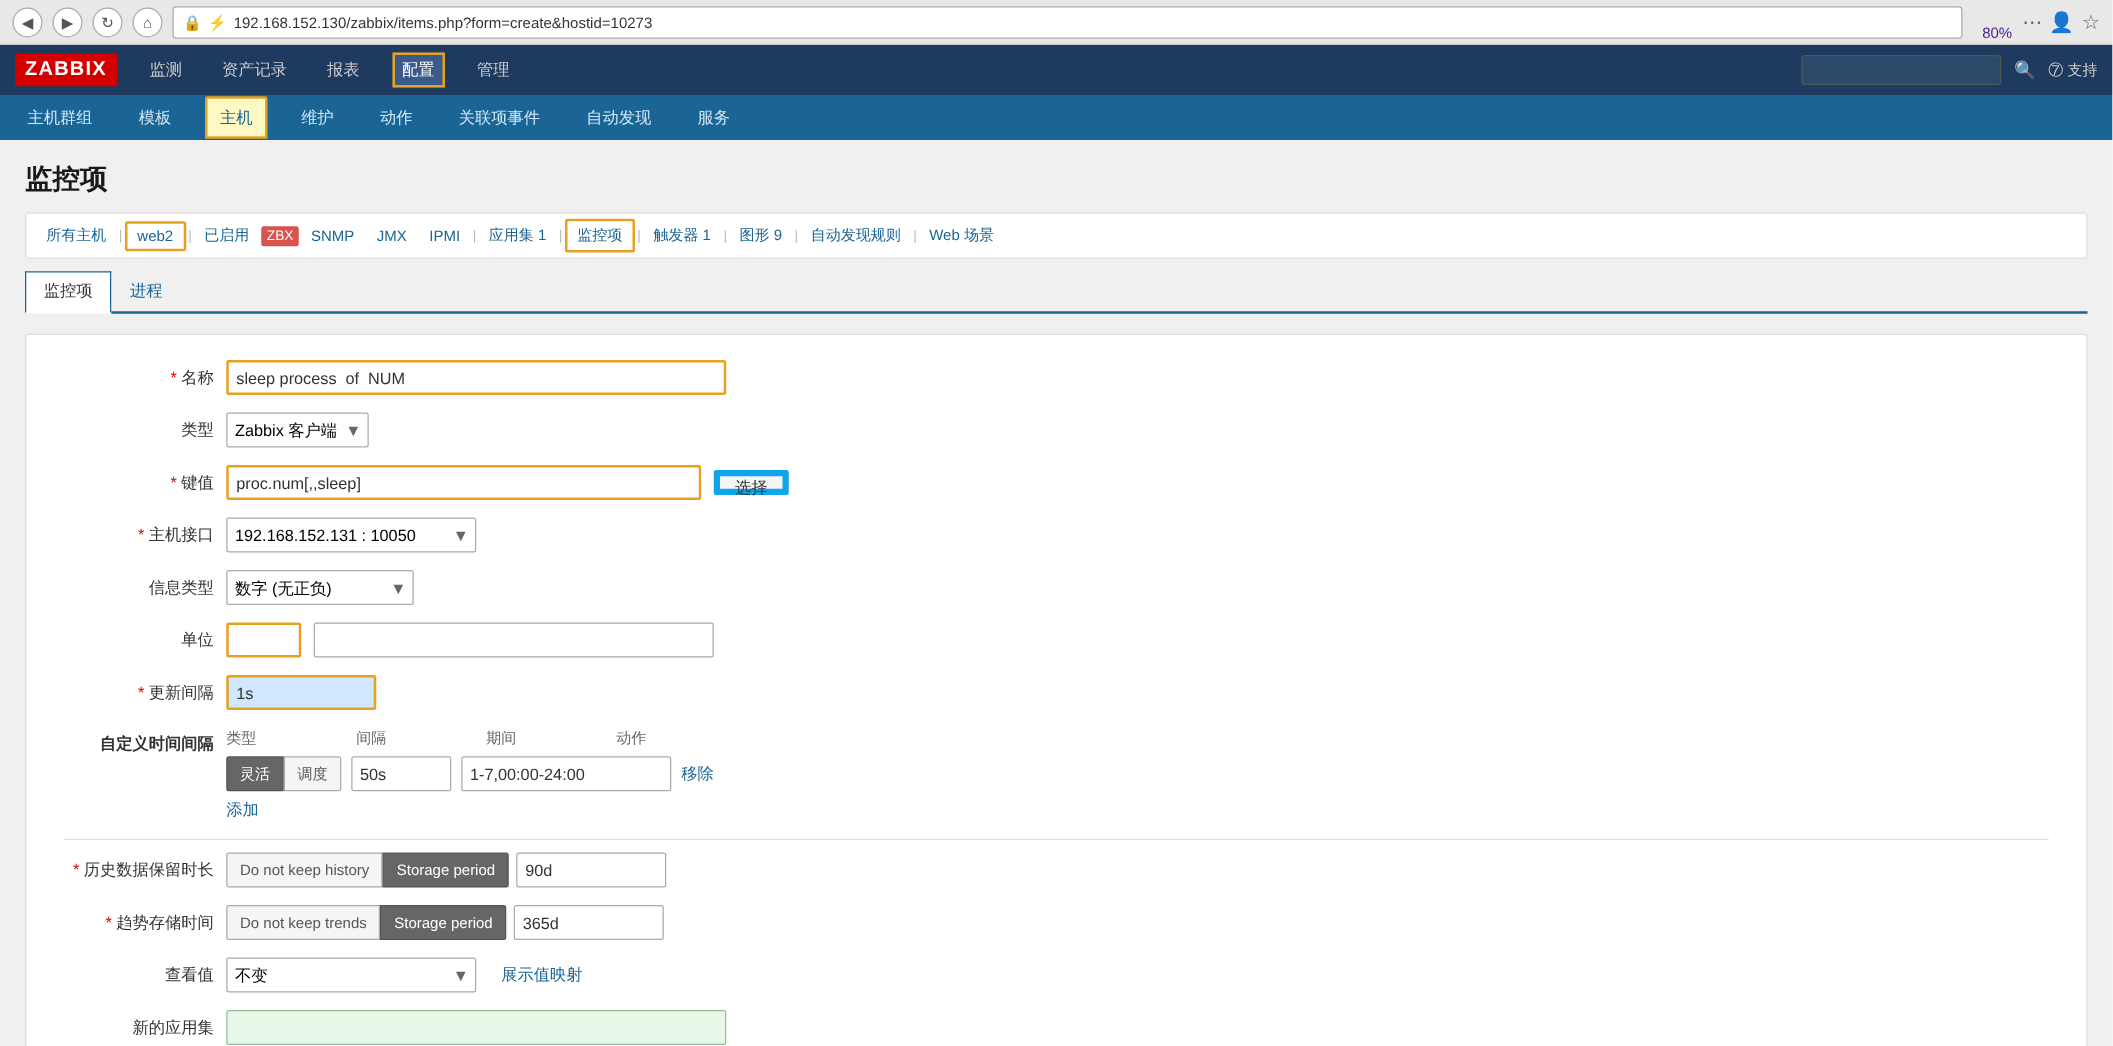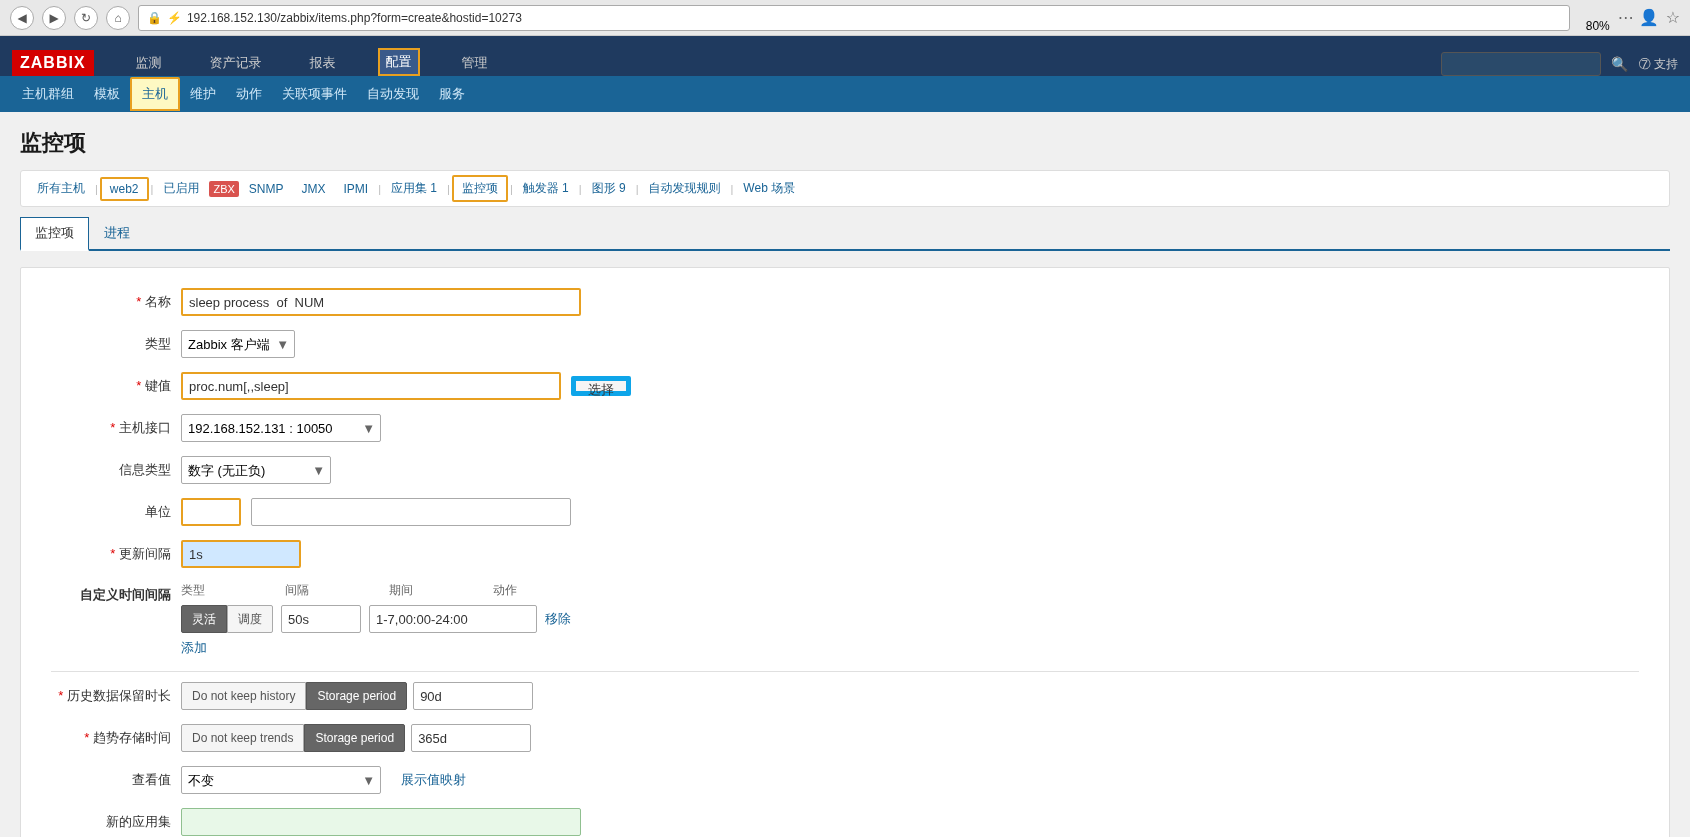--- a/index.html
+++ b/index.html
@@ -19,31 +19,31 @@
       width: 24px; height: 24px; border-radius: 50%; border: 1px solid #aaa;
       background: #fff; cursor: pointer; display: flex; align-items: center; justify-content: center;
       font-size: 12px; color: #555;
     }
     .browser-url-bar {
       flex: 1; height: 26px; border: 1px solid #aaa; border-radius: 3px;
       padding: 0 8px; font-size: 12px; background: #fff;
       display: flex; align-items: center; gap: 5px;
     }
     .browser-url-text { color: #333; font-size: 12px; }
-    .browser-zoom { font-size: 12px; color: #000000; margin-left: 8px; margin-top: 16px; }
+    .browser-zoom { font-size: 12px; color: #4c1d95; margin-left: 8px; margin-top: 16px; }
     .browser-actions { display: flex; gap: 6px; align-items: center; font-size: 16px; color: #666; }
 
     
     .zabbix-navbar {
       background: #1f3a5f;
       display: flex;
-      align-items: flex-end;
+      align-items: center;
       height: 40px;
       padding: 0 12px;
-      gap: 36px;
+      gap: 20px;
     }
     .zabbix-logo {
       background: #d40000;
       color: #fff;
       font-weight: bold;
       font-size: 16px;
       padding: 4px 8px;
       letter-spacing: 1px;
     }
     .nav-item {
@@ -70,21 +70,21 @@
     }
     .nav-support { color: #ccc; font-size: 12px; }
 
     
     .secondary-nav {
       background: #1a6496;
       display: flex;
       align-items: center;
       height: 36px;
       padding: 0 12px;
-      gap: 0;
+      gap: 17px;
     }
     .sec-nav-item {
       color: #d0e8f8;
       font-size: 13px;
       cursor: pointer;
       padding: 6px 10px;
       border-radius: 2px 2px 0 0;
     }
     .sec-nav-item.active {
       background: #f0f0f0;

